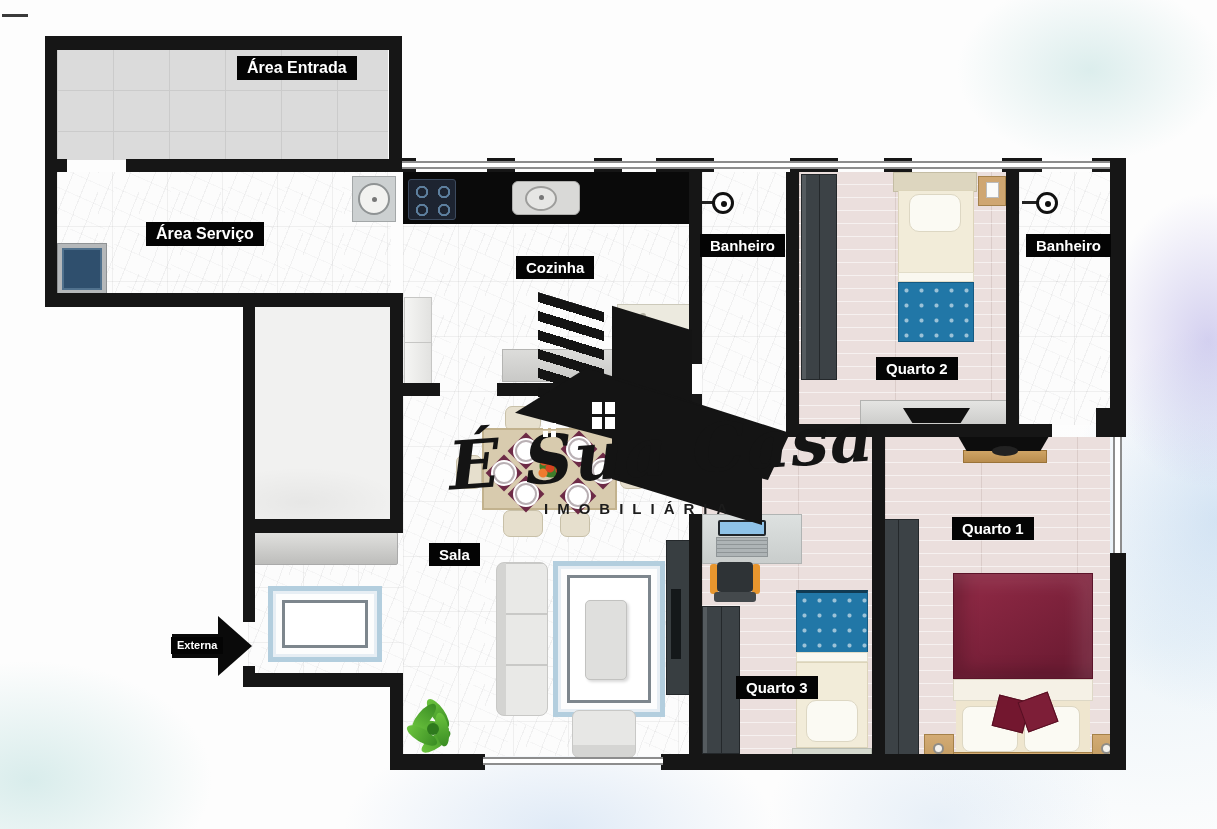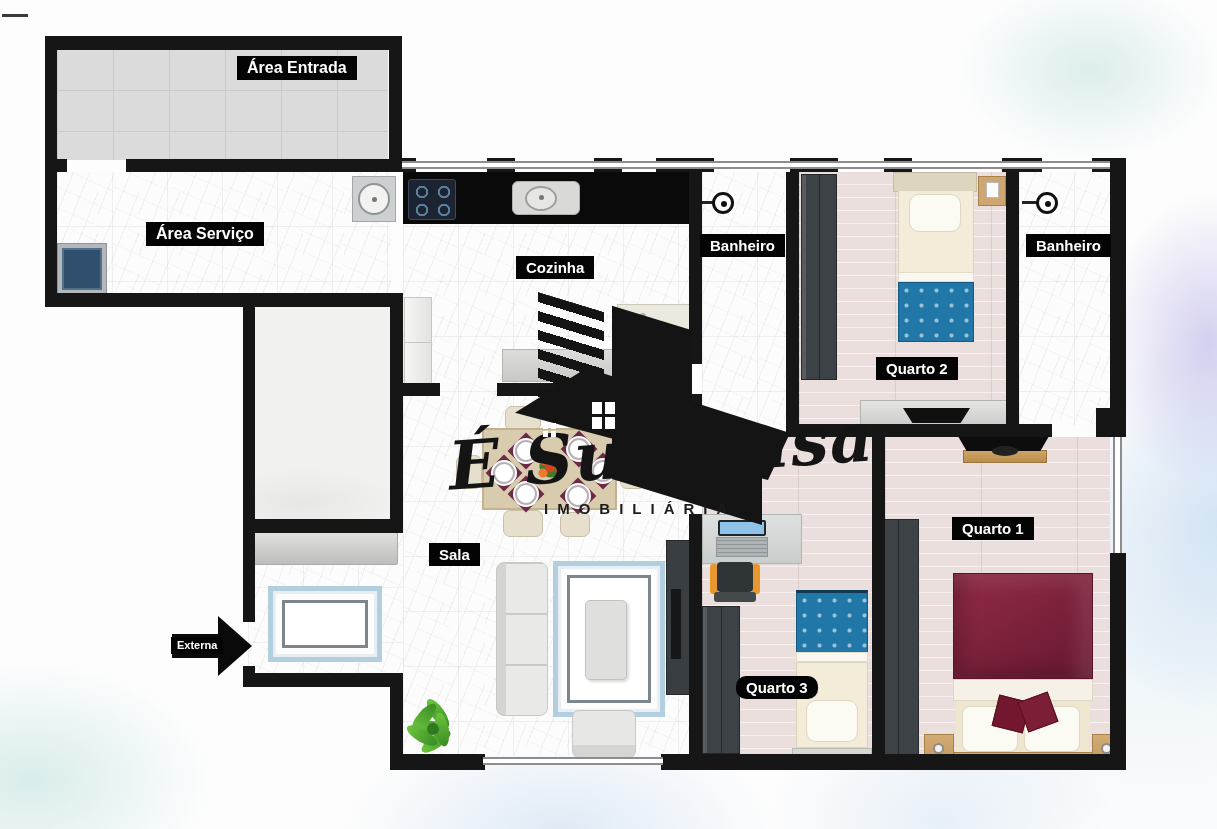--- a/index.html
+++ b/index.html
@@ -314,21 +314,21 @@
     <div class="lamp" style="left:8px;top:8px;"></div>
   </div>
 
   <div class="tag" style="left:237px;top:56px;font-size:16px;">Área Entrada</div>
   <div class="tag" style="left:146px;top:222px;font-size:16px;">Área Serviço</div>
   <div class="tag" style="left:516px;top:256px;">Cozinha</div>
   <div class="tag" style="left:700px;top:234px;">Banheiro</div>
   <div class="tag" style="left:1026px;top:234px;">Banheiro</div>
   <div class="tag" style="left:876px;top:357px;">Quarto 2</div>
   <div class="tag" style="left:952px;top:517px;">Quarto 1</div>
-  <div class="tag" style="left:736px;top:676px;border-radius:10px;">Quarto 3</div>
+  <div class="tag" style="left:736px;top:676px;">Quarto 3</div>
   <div class="tag" style="left:429px;top:543px;">Sala</div>
   <div class="tag tag-sm" style="left:171px;top:637px;">Externa</div>
 
   <div class="logo" style="left:440px;top:290px;width:540px;height:260px;">
     <div style="position:absolute;left:98px;top:12px;width:66px;height:118px;transform:skewY(17deg);
          background:repeating-linear-gradient(180deg,#141414 0 10px,transparent 10px 19px);"></div>
     <div style="position:absolute;left:172px;top:28px;width:80px;height:126px;transform:skewY(17deg);background:#141414;"></div>
     <div style="position:absolute;left:75px;top:78px;width:275px;height:112px;background:#141414;
          clip-path:polygon(26% 0, 100% 58%, 92% 100%, 0 40%);"></div>
     <div style="position:absolute;left:172px;top:112px;width:150px;height:100px;background:#141414;transform:skewY(17deg);"></div>

